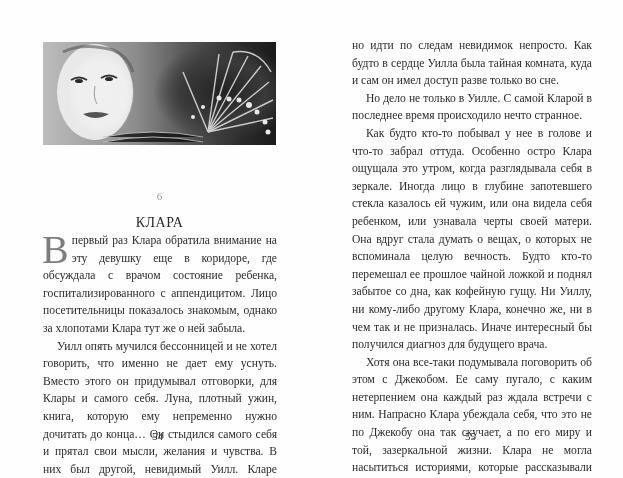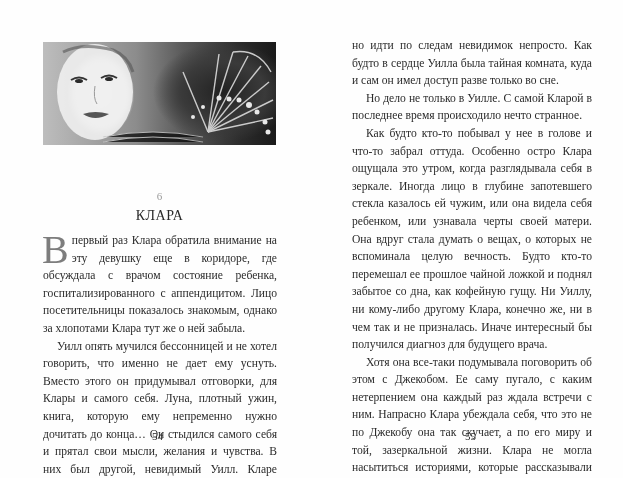--- a/index.html
+++ b/index.html
@@ -49,21 +49,21 @@
       width: 233px;
       top: 190px;
       text-align: center;
       font-size: 11px;
       color: #9a9a9a;
     }
     .chapter-title {
       position: absolute;
       left: 43px;
       width: 233px;
-      top: 208px;
+      top: 215px;
       text-align: center;
       font-size: 14px;
       letter-spacing: 0.5px;
       color: #2a2a2a;
     }
     .text-block {
       position: absolute;
       font-size: 11.6px;
       line-height: 17.6px;
       text-align: justify;

